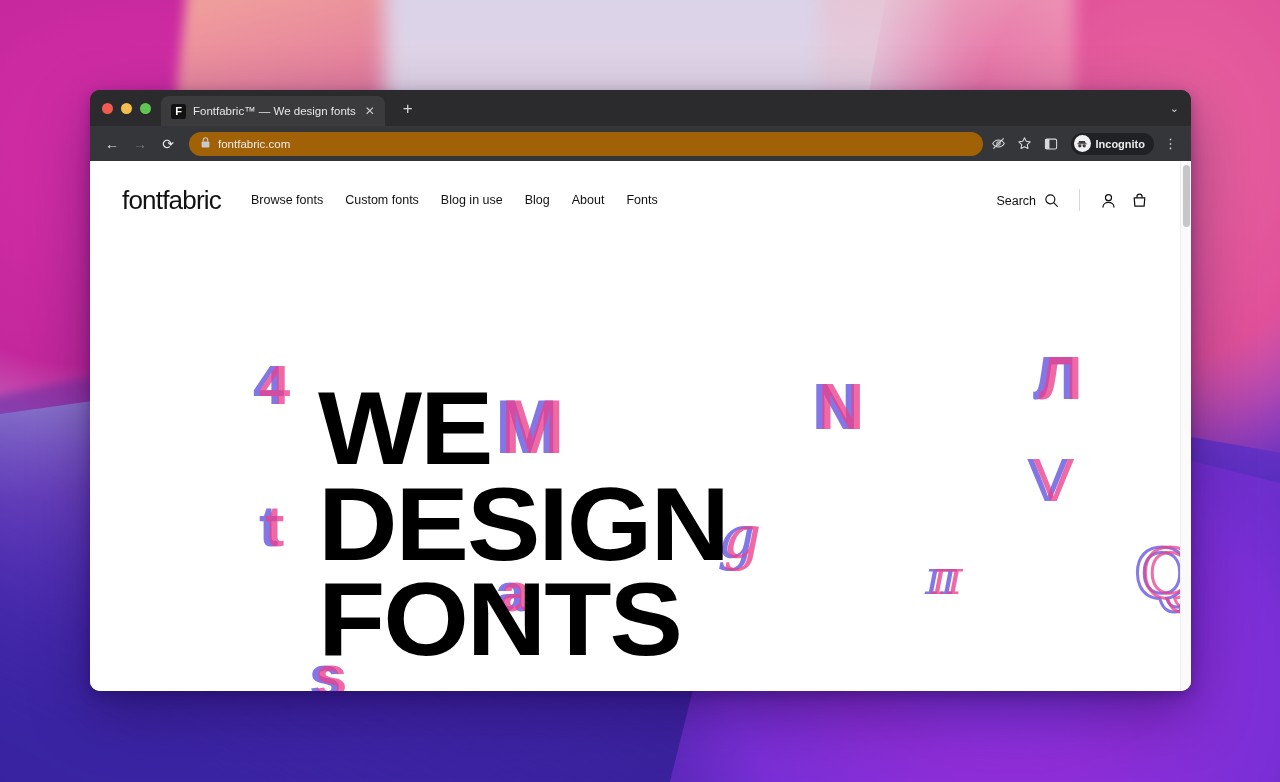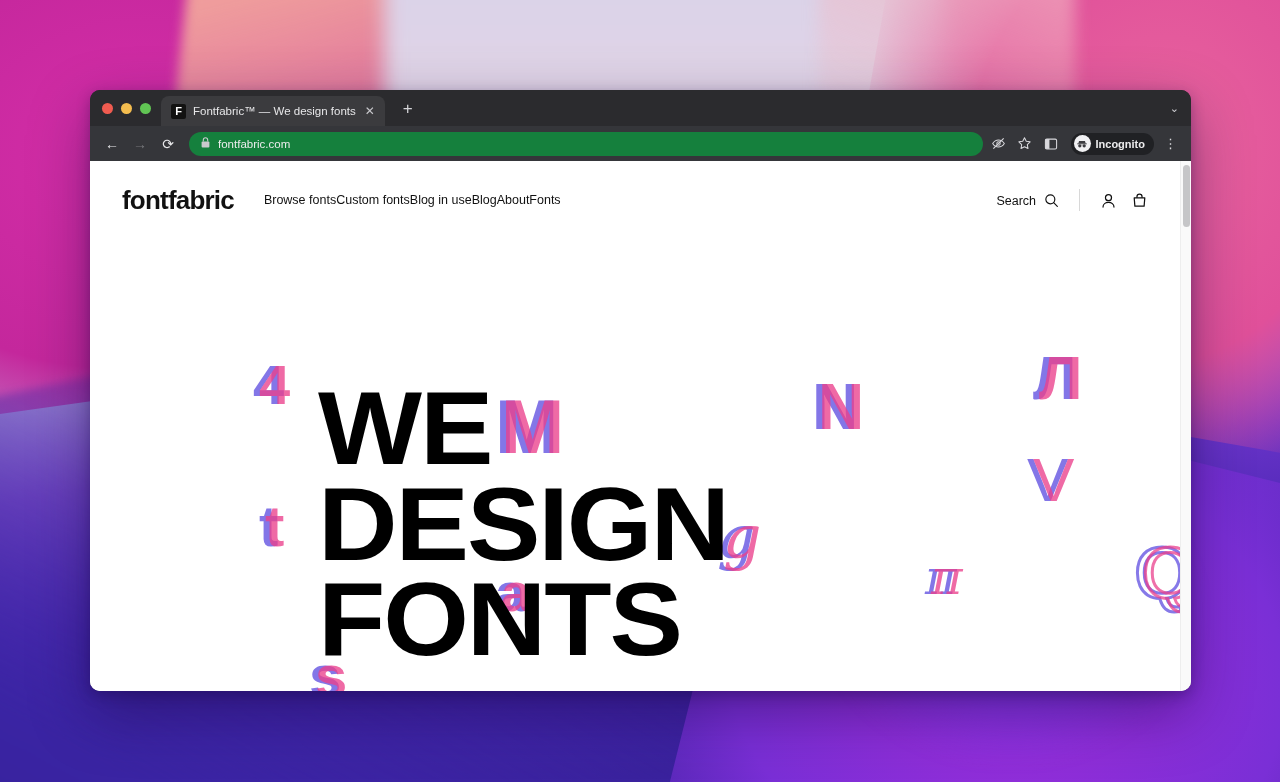--- a/index.html
+++ b/index.html
@@ -113,21 +113,21 @@
   .toolbar {
     height: 35px; background: #35363a; display: flex; align-items: center;
     gap: 4px; padding: 0 10px; flex: 0 0 35px;
   }
   .navbtn {
     width: 24px; height: 24px; display: flex; align-items: center;
     justify-content: center; color: #e8e8ea; font-size: 14px; border-radius: 50%;
   }
   .navbtn.disabled { color: #77787c; }
   .omnibox {
-    flex: 1; height: 24px; background: #15803d; border-radius: 13px;
+    flex: 1; height: 24px; background: #a16207; border-radius: 13px;
     display: flex; align-items: center; gap: 8px; padding: 0 12px; margin-left: 5px;
   }
   .lock { font-size: 9px; color: #c9c9cd; }
   .url { color: #ececed; font-size: 11.5px; }
   .tb-right { display: flex; align-items: center; gap: 2px; }
   .tbicon {
     width: 24px; height: 24px; display: flex; align-items: center;
     justify-content: center; color: #d9d9dd; font-size: 12px;
   }
   .incognito-pill {
@@ -143,23 +143,23 @@
 
   
   .viewport { flex: 1; background: #fff; position: relative; overflow: hidden; }
   .page { position: absolute; inset: 0 11px 0 0; background: #fff; }
 
   .site-header {
     height: 78px; display: flex; align-items: center;
     padding: 0 32px 0 32px;
   }
   .logo {
-    font-size: 26px; font-weight: bold; letter-spacing: -0.8px; color: #111;
-  }
-  .nav { display: flex; margin-left: 30px; }
+    font-size: 26px; font-weight: normal; letter-spacing: -0.8px; color: #111;
+  }
+  .nav { display: flex; gap: 22px; margin-left: 30px; }
   .nav a { color: #111; font-size: 12.5px; text-decoration: none; white-space: nowrap; }
   .header-right { margin-left: auto; display: flex; align-items: center; gap: 14px; }
   .search-wrap { display: flex; align-items: flex-end; gap: 8px; }
   .search-label { font-size: 12.5px; color: #111; }
   .vdivide { width: 1px; height: 22px; background: #d8d8d8; margin: 0 6px; }
   .hicon { color: #111; display: flex; align-items: center; }
 
   
   .hero { position: relative; height: 100%; }
   .hero-head {

